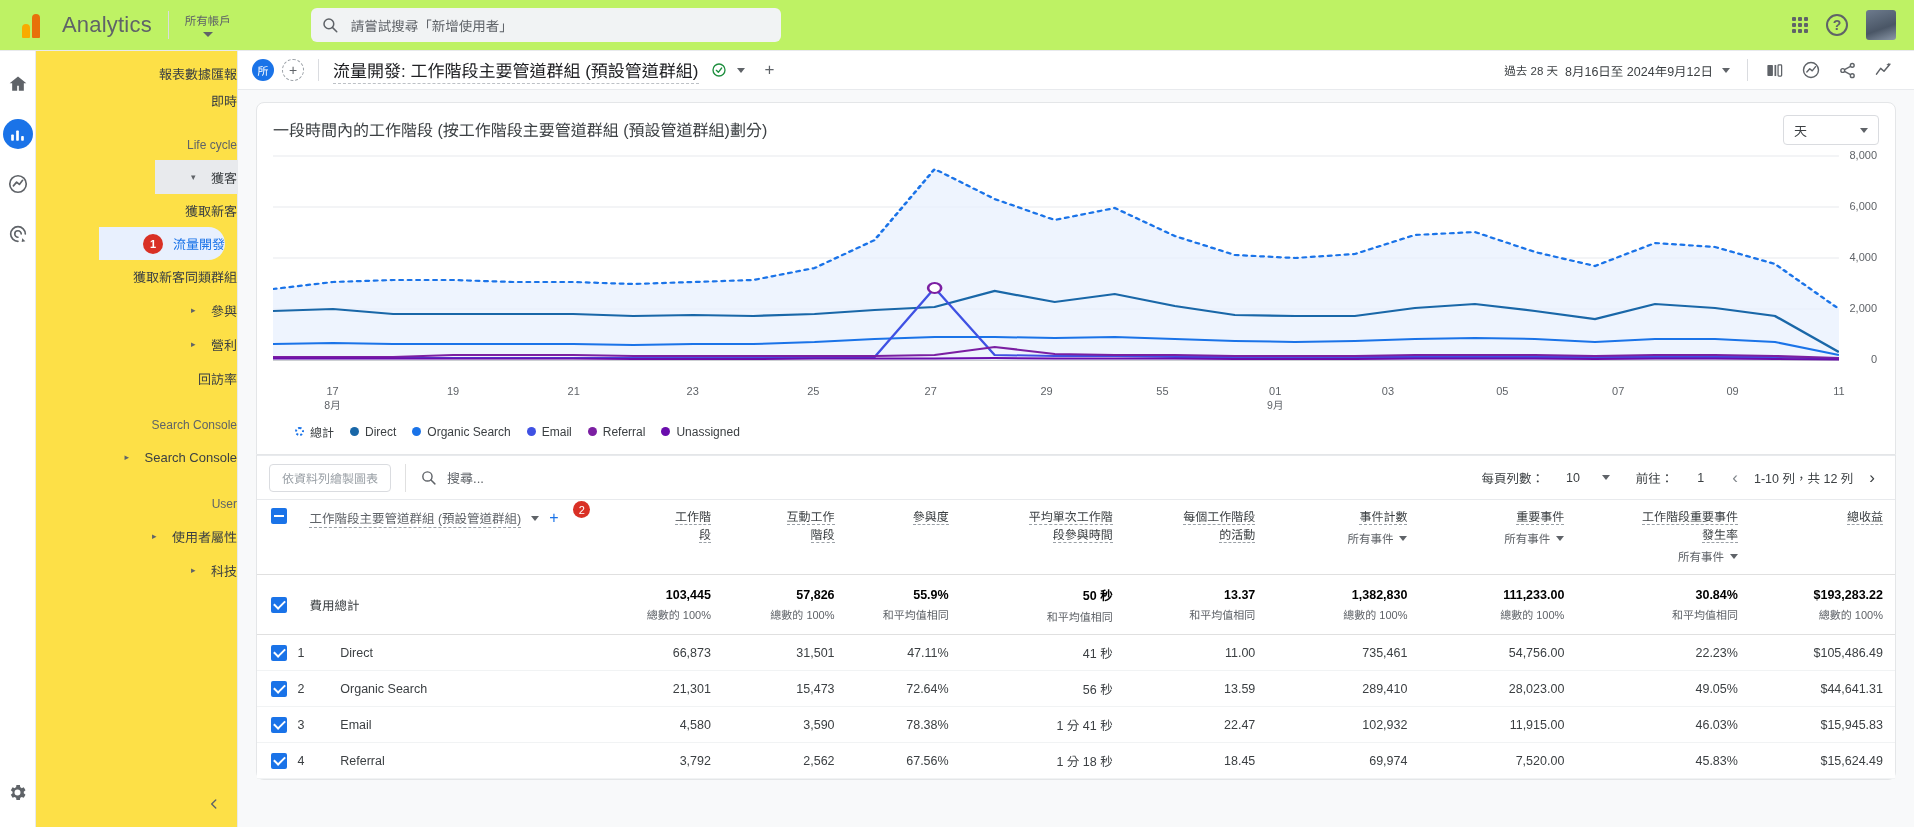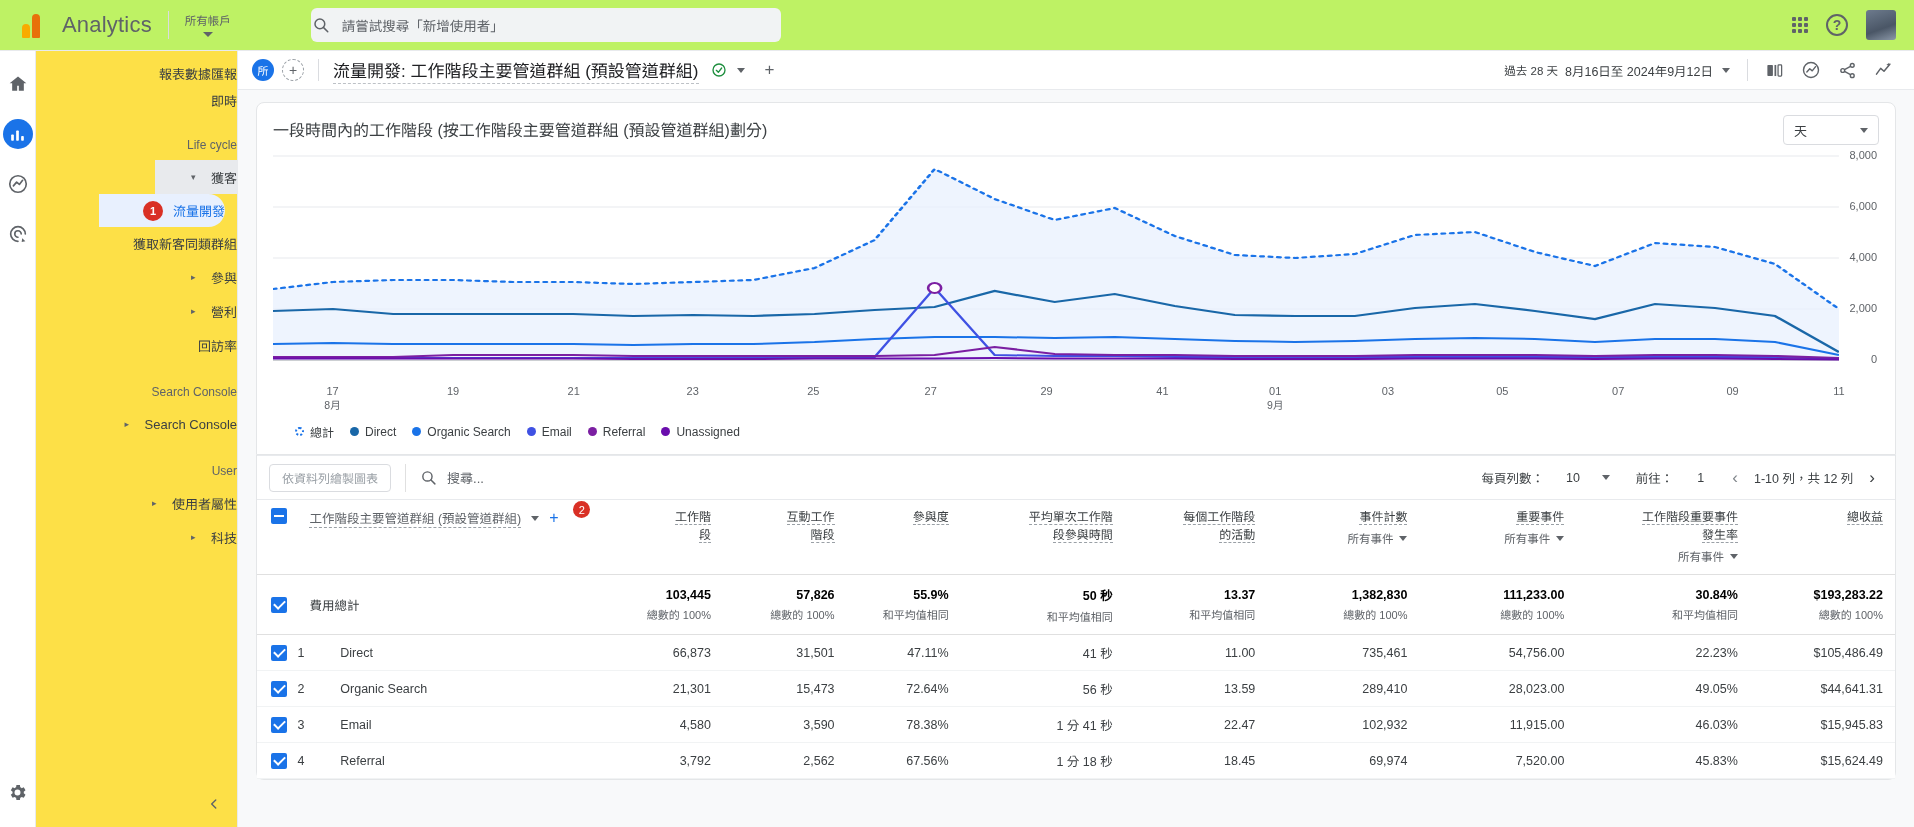--- a/index.html
+++ b/index.html
@@ -26,21 +26,21 @@
     font-size: 22px; color: #5f6368; margin-left: 10px;
     font-weight: 400; letter-spacing: .2px;
   }
   .acct-divider { width: 1px; height: 28px; background: #dadce0; margin: 0 16px; }
   .acct { display: flex; flex-direction: column; align-items: center; cursor: pointer; }
   .acct-label { font-size: 11.5px; color: #5f6368; line-height: 14px; }
   .acct-caret { width: 0; height: 0; border-left: 5px solid transparent; border-right: 5px solid transparent; border-top: 5px solid #5f6368; margin-top: 4px; }
   .search-wrap {
     margin-left: 80px;
     width: 470px; height: 34px; background: #f1f3f4; border-radius: 6px;
-    display: flex; align-items: center; padding: 0 1px; cursor: text;
+    display: flex; align-items: center; padding: 0 10px; cursor: text;
   }
   .search-wrap .ph { font-size: 13.5px; color: #5f6368; margin-left: 12px; }
   .topbar-right { margin-left: auto; display: flex; align-items: center; gap: 18px; padding-right: 18px; }
   .grid-icon { display: grid; grid-template-columns: repeat(3, 4px); grid-gap: 2px; cursor: pointer; }
   .grid-icon i { width: 4px; height: 4px; background: #5f6368; border-radius: 1px; display: block; }
   .avatar {
     width: 30px; height: 30px; border-radius: 3px;
     background: linear-gradient(160deg,#6d7b8d 0%,#4a5666 60%,#8b98a8 100%);
     cursor: pointer;
   }
@@ -285,20 +285,23 @@
     <div class="nav-row top">
       <span class="nav-label">即時</span>
     </div>
 
     <div class="nav-divider"></div>
     <div class="nav-section">Life cycle</div>
 
     <div class="nav-row group sel">
       <span class="arrow">▾</span>
       <span class="nav-label">獲客</span>
+    </div>
+    <div class="nav-row child">
+      <span class="nav-label">獲取新客</span>
     </div>
     <div class="nav-row child active">
       <span class="badge-dot">1</span>
       <span class="nav-label">流量開發</span>
     </div>
     <div class="nav-row child">
       <span class="nav-label">獲取新客同類群組</span>
     </div>
     <div class="nav-row group">
       <span class="arrow">▸</span>
@@ -435,21 +438,21 @@
         </div>
 
         <div class="xaxis" style="margin-right:40px;">
           <div class="xt" style="left:3.8%"><span>17</span><span class="m">8月</span></div>
           <div class="xt" style="left:11.5%">19</div>
           <div class="xt" style="left:19.2%">21</div>
           <div class="xt" style="left:26.8%">23</div>
           <div class="xt" style="left:34.5%">25</div>
           <div class="xt" style="left:42.0%">27</div>
           <div class="xt" style="left:49.4%">29</div>
-          <div class="xt" style="left:56.8%">41</div>
+          <div class="xt" style="left:56.8%">55</div>
           <div class="xt" style="left:64.0%"><span>01</span><span class="m">9月</span></div>
           <div class="xt" style="left:71.2%">03</div>
           <div class="xt" style="left:78.5%">05</div>
           <div class="xt" style="left:85.9%">07</div>
           <div class="xt" style="left:93.2%">09</div>
           <div class="xt" style="left:100%">11</div>
         </div>
 
         <div class="legend">
           <div class="lg">

